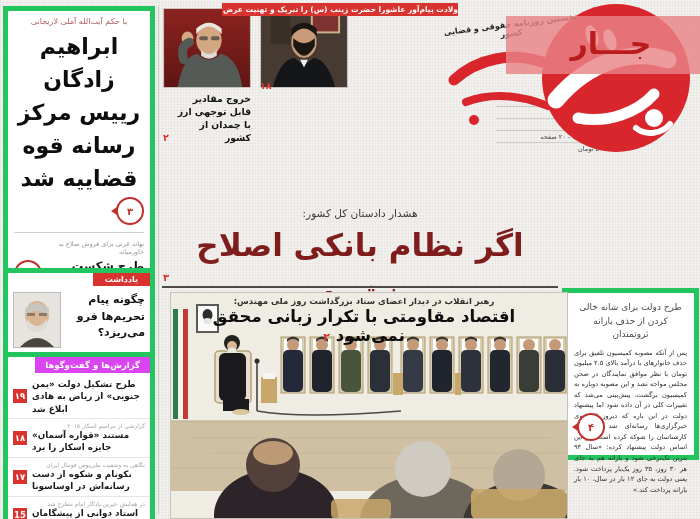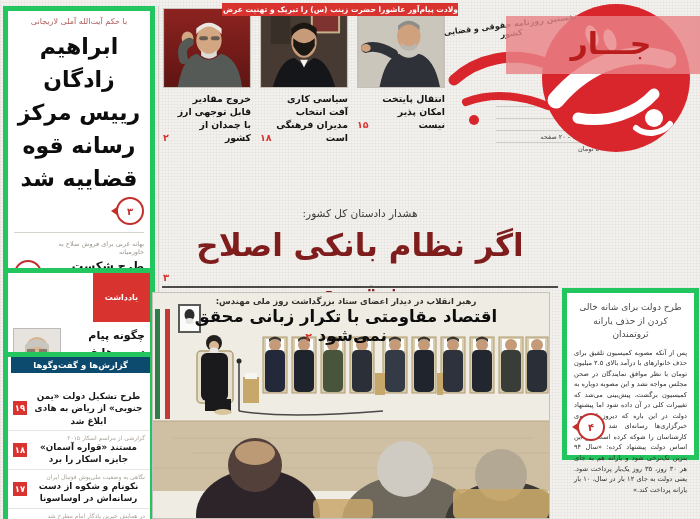--- a/index.html
+++ b/index.html
@@ -38,35 +38,35 @@
   .kicker-red{font-size:8px;color:#b06060;text-align:center;margin-bottom:4px;}
   .lead-headline{font-size:22px;font-weight:bold;line-height:1.5;text-align:center;color:#0d0d0d;}
   .lead-foot{display:flex;justify-content:space-between;align-items:flex-end;margin-top:2px;}
   .hr{border:none;border-top:1px solid #d5d2cc;margin:7px 0;}
   .side-item{display:flex;align-items:center;gap:5px;}
   .side-item .txt{flex:1;}
   .kicker-tiny{font-size:6.5px;color:#9a948c;text-align:right;margin-bottom:2px;}
   .side-headline{font-size:11.5px;font-weight:bold;text-align:right;line-height:1.45;color:#141414;}
 
   .notecard{left:3px;top:268px;width:152px;padding:0 0 5px;}
-  .note-tab{background:#d8332f;color:#fff;font-size:8px;font-weight:bold;padding:20px 12px;width:fit-content;
+  .note-tab{background:#d8332f;color:#fff;font-size:8px;font-weight:bold;padding:2px 12px;width:fit-content;
             margin:0 0 4px auto;text-align:center;} 
   .note-body{display:flex;gap:5px;padding:2px 5px 0;}
   .note-title{flex:1;font-size:11px;font-weight:bold;text-align:right;line-height:1.5;}
   .note-photo{width:46px;height:54px;border:1px solid #bbb;flex:none;}
   .note-author{display:flex;justify-content:space-between;align-items:center;padding:4px 6px 0;}
   .note-author .nm{font-size:7px;color:#333;font-weight:bold;}
   .note-author .pg{color:#c2302c;font-size:9px;font-weight:bold;}
 
   .reportscard{left:3px;top:352px;width:152px;padding:0 0 3px;}
-  .reports-head{background:#0c4a6e;color:#fff;font-size:8.5px;font-weight:bold;padding:3px 22px;width:fit-content;margin-bottom:14px;}
+  .reports-head{background:#d946ef;color:#fff;font-size:8.5px;font-weight:bold;padding:3px 10px;width:fit-content;margin-bottom:2px;}
   .report-item{display:flex;align-items:center;gap:5px;padding:3px 5px;border-bottom:1px solid #e8e5e0;}
   .report-item:last-child{border-bottom:none;}
   .report-item .txt{flex:1;}
-  .report-headline{font-size:8.8px;font-weight:bold;text-align:center;line-height:1.4;color:#1a1a1a;}
+  .report-headline{font-size:8.8px;font-weight:bold;text-align:left;line-height:1.4;color:#1a1a1a;}
   .report-kicker{font-size:6px;color:#a9a29a;text-align:right;line-height:1.2;}
   .report-kicker:empty{display:none;}
 
   .vrule{left:158px;top:6px;width:1px;height:508px;background:#d2cfc9;z-index:0;}
 
   
   .photo-card{top:8px;width:88px;z-index:1;}
   .photo-frame{width:88px;height:80px;border:1px solid #c6c2bb;box-sizing:border-box;background:#999;}
   .photo-frame svg{display:block;width:100%;height:100%;}
   .photo-cap{position:relative;margin-top:4px;padding-left:13px;font-size:9.3px;font-weight:bold;
@@ -74,21 +74,21 @@
   .photo-cap .pg{position:absolute;left:0;bottom:0;color:#d8332f;font-size:9.5px;font-weight:bold;}
 
   
   .mainhead{left:162px;top:162px;width:396px;text-align:center;z-index:1;}
   .mainhead .kick{font-size:10.5px;color:#3c3c3c;margin-bottom:2px;margin-top:45px;}
   .mainhead .h1{font-size:31px;font-weight:bold;line-height:1.55;color:#7f1d1d;letter-spacing:-.5px;}
   .darkrule{left:162px;top:286px;width:396px;height:2px;background:#4c4a47;z-index:1;}
   .pg3{left:163px;top:272px;color:#d8332f;font-size:10px;font-weight:bold;z-index:2;}
 
   
-  .photoblock{left:152px;top:292px;width:396px;height:225px;border:1px solid #c6c2bb;background:#efece4;overflow:hidden;z-index:1;}
+  .photoblock{left:170px;top:292px;width:396px;height:225px;border:1px solid #c6c2bb;background:#efece4;overflow:hidden;z-index:1;}
   .photoblock svg{position:absolute;inset:0;display:block;}
   .photo-story-cap{position:absolute;top:3px;left:30px;right:40px;text-align:center;z-index:2;}
   .photo-story-cap .kick{font-size:8.5px;font-weight:bold;color:#33302c;margin-bottom:1px;}
   .photo-story-cap .hl{font-size:16.5px;font-weight:bold;color:#0d0d0d;}
   .photo-story-cap .pg{color:#d8332f;font-size:11px;font-weight:bold;margin-right:6px;}
 
   
   .subsidy{left:562px;top:288px;width:137px;height:172px;padding:8px 7px 6px;}
   .subsidy .kick{font-size:9px;color:#4c4a46;text-align:center;line-height:1.5;margin-bottom:6px;}
   .subsidy .hl{font-size:20px;font-weight:bold;text-align:center;line-height:1.5;color:#0a0a0a;margin-bottom:6px;}
@@ -249,42 +249,24 @@
         <rect x="52" y="4" width="28" height="20" fill="#7e3330" stroke="#c9b28a" stroke-width="2"></rect>
         <rect x="10" y="6" width="20" height="30" fill="#392f29"></rect>
         <ellipse cx="44" cy="34" rx="13" ry="16" fill="#c79b79"></ellipse>
         <path d="M31,28 Q44,12 57,28 L57,20 Q44,8 31,20 Z" fill="#1b1713"></path>
         <path d="M33,38 Q44,58 55,38 L55,30 Q44,40 33,30 Z" fill="#1b1713"></path>
         <path d="M12,80 Q20,52 34,50 L44,58 L54,50 Q68,52 76,80 Z" fill="#15161a"></path>
         <path d="M40,52 L44,60 L48,52 Z" fill="#f2f2f0"></path>
       </svg>
     </div>
     <div class="photo-cap">
-      <span>سیاسی کاری آفت انتخاب مدیران فرهنگی است</span>
       <span class="pg">۱۸</span>
     </div>
   </div>
 
-  <div class="abs photo-card" style="left:357px;">
-    <div class="photo-frame">
-      <svg viewBox="0 0 88 80">
-        <rect width="88" height="80" fill="#cbc6bb"></rect>
-        <ellipse cx="52" cy="28" rx="12" ry="14" fill="#cfa17c"></ellipse>
-        <path d="M41,22 Q52,10 63,22 L63,17 Q52,7 41,17 Z" fill="#8e8d8a"></path>
-        <path d="M44,34 Q52,42 60,34 L60,40 Q52,46 44,40 Z" fill="#b9b6b0"></path>
-        <path d="M22,80 Q28,50 42,46 Q52,54 62,46 Q78,50 84,80 Z" fill="#2e3138"></path>
-        <path d="M36,46 Q20,36 8,40" stroke="#2e3138" stroke-width="10" fill="none" stroke-linecap="round"></path>
-        <ellipse cx="8" cy="40" rx="5" ry="4" fill="#cfa17c"></ellipse>
-      </svg>
-    </div>
-    <div class="photo-cap">
-      <span>انتقال پایتخت امکان پذیر نیست</span>
-      <span class="pg">۱۵</span>
-    </div>
-  </div>
 
   <div class="abs mainhead">
     <div class="kick">هشدار دادستان کل کشور:</div>
     <div class="h1">
       <span>اگر نظام بانکی اصلاح نشود</span><br>
       <span>باز هم مفاسد مالی رخ خواهد داد</span>
     </div>
   </div>
   <div class="abs pg3">۳</div>
   <div class="abs darkrule"></div>

